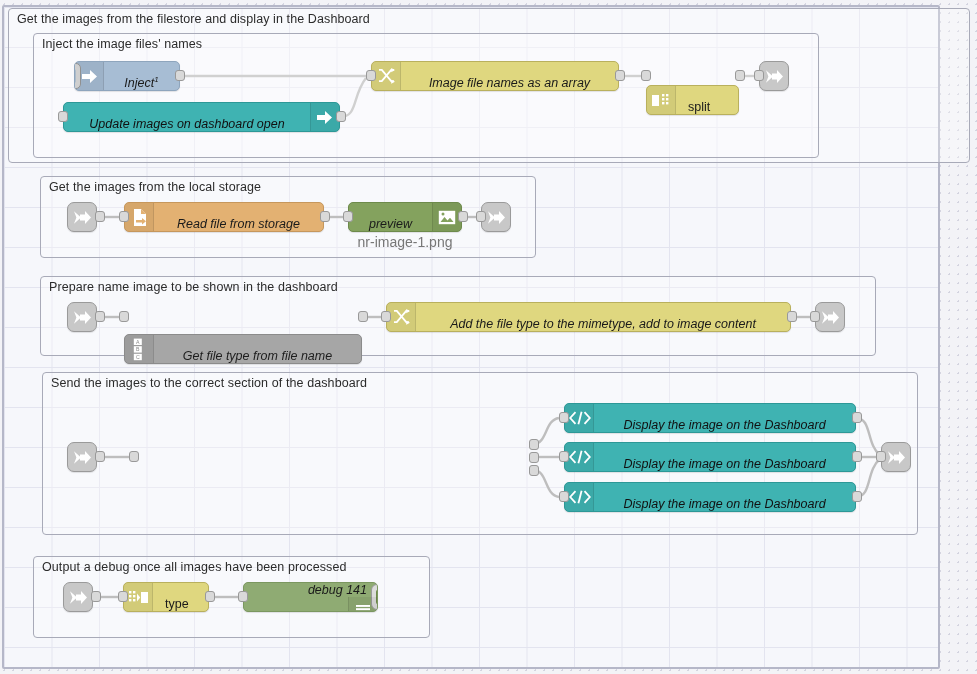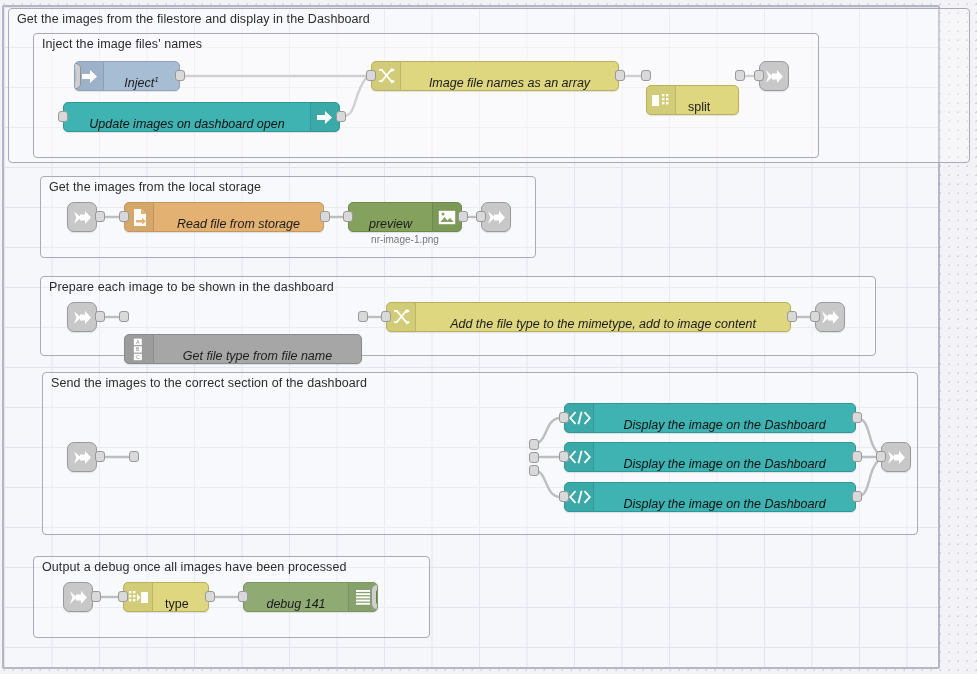--- a/index.html
+++ b/index.html
@@ -66,21 +66,21 @@
     white-space:nowrap;text-align:center;
   }
   .node .lbl.plain{font-style:normal;text-align:left;padding-left:12px;}
   
   .n-yellow{background:#dfd77f;border-color:#b9b05d;}
   .n-teal  {background:#3fb3b2;border-color:#2d9897;}
   .n-teal .lbl{color:#111;}
   .n-grey  {background:#a6a6a6;border-color:#8b8b8b;}
   .n-grey .lbl{color:#1d1d1d;}
   .n-green {background:#84a25e;border-color:#6d8a4b;}
-  .n-green2{background:#8fab73;border-color:#7b9760;}
+  .n-green2{background:#8fab73;border-color:#7b9760;flex-direction:column;}
   .n-orange{background:#e3b172;border-color:#c6975c;}
   .n-inject{background:#a7bdd4;border-color:#8ea5bd;}
   
   .port{
     position:absolute;width:10px;height:11px;border-radius:3px;
     background:#d9d9d9;border:1px solid #999;box-sizing:border-box;
     z-index:5;
   }
   
   .linknode{
@@ -99,21 +99,21 @@
   .inject-btn i{display:block;width:12px;height:14px;background:#b6c6d6;border-radius:2px;}
   
   .dbg-btn{
     position:absolute;right:-18px;top:1px;width:24px;height:26px;
     border:1px solid #9a9a9a;border-radius:6px;background:#dcdcdc;
     display:flex;align-items:center;justify-content:center;box-sizing:border-box;
   }
   .dbg-btn i{display:block;width:14px;height:16px;background:#84a25e;border-radius:3px;border:1px solid #6d8a4b;box-sizing:border-box;}
   
   .subcap{
-    position:absolute;font-size:10px;color:#777;white-space:nowrap;
+    position:absolute;font-size:14px;color:#777;white-space:nowrap;
   }
   .sup{font-size:8px;vertical-align:super;}
   svg.gi{display:block;}
 </style>
 </head>
 <body>
 
 <div id="workspace">
   <div id="canvas"></div>
 
@@ -162,21 +162,21 @@
 
   <div class="group" style="left:33px;top:33px;width:786px;height:125px;">
     <div class="group-label">Inject the image files' names</div>
   </div>
 
   <div class="group" style="left:40px;top:176px;width:496px;height:82px;">
     <div class="group-label">Get the images from the local storage</div>
   </div>
 
   <div class="group" style="left:40px;top:276px;width:836px;height:80px;">
-    <div class="group-label">Prepare each image to be shown in the dashboard</div>
+    <div class="group-label">Prepare name image to be shown in the dashboard</div>
   </div>
 
   <div class="group" style="left:42px;top:372px;width:876px;height:163px;">
     <div class="group-label">Send the images to the correct section of the dashboard</div>
   </div>
 
   <div class="group" style="left:33px;top:556px;width:397px;height:82px;">
     <div class="group-label">Output a debug once all images have been processed</div>
   </div>
 

